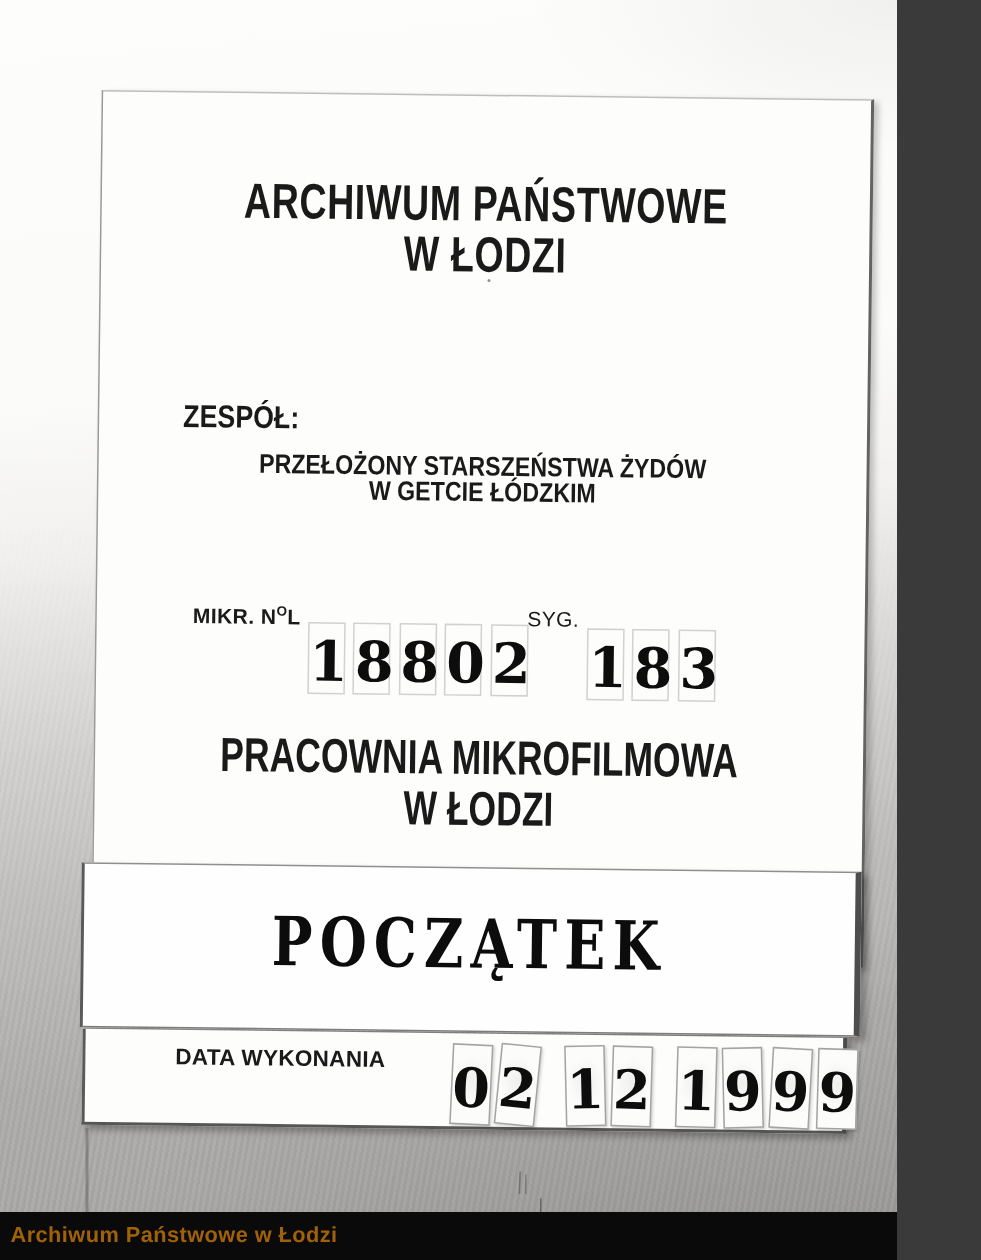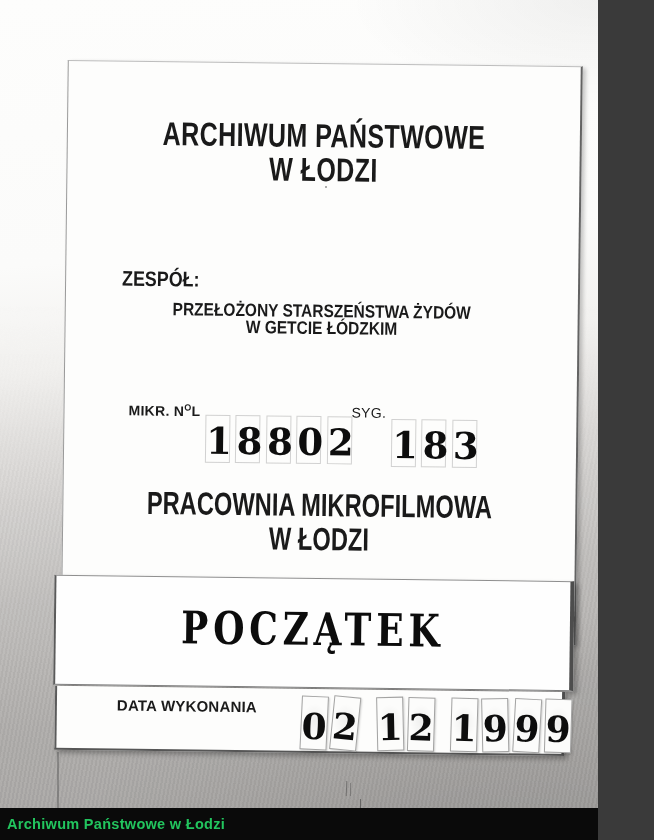--- a/index.html
+++ b/index.html
@@ -81,21 +81,21 @@
   .sp1{left:325px;top:186px;width:2px;height:2px;border-radius:50%;}
   .sp2{left:346px;top:781px;width:1px;height:15px;transform:rotate(2deg);background:rgba(60,60,60,0.45);}
   .sp3{left:350px;top:783px;width:1px;height:13px;background:rgba(60,60,60,0.35);}
   .sp4{left:57px;top:752px;width:2px;height:56px;background:rgba(75,75,75,0.40);}
   .sp5{left:360px;top:799px;width:1px;height:9px;background:rgba(50,50,50,0.5);}
   
   .footer{
     position:absolute;left:0;top:808px;width:654px;height:32px;background:#0a0a0a;
     display:flex;align-items:center;
   }
-  .footer span{color:#22c55e;font-weight:bold;font-size:14.5px;letter-spacing:.3px;padding-left:7px;}
+  .footer span{color:#a16207;font-weight:bold;font-size:14.5px;letter-spacing:.3px;padding-left:7px;}
 </style>
 </head>
 <body>
 
 <div class="scan">
 
   <div class="streaks"></div>
 
   <div class="grain">
     <svg width="654" height="840" xmlns="http://www.w3.org/2000/svg">

